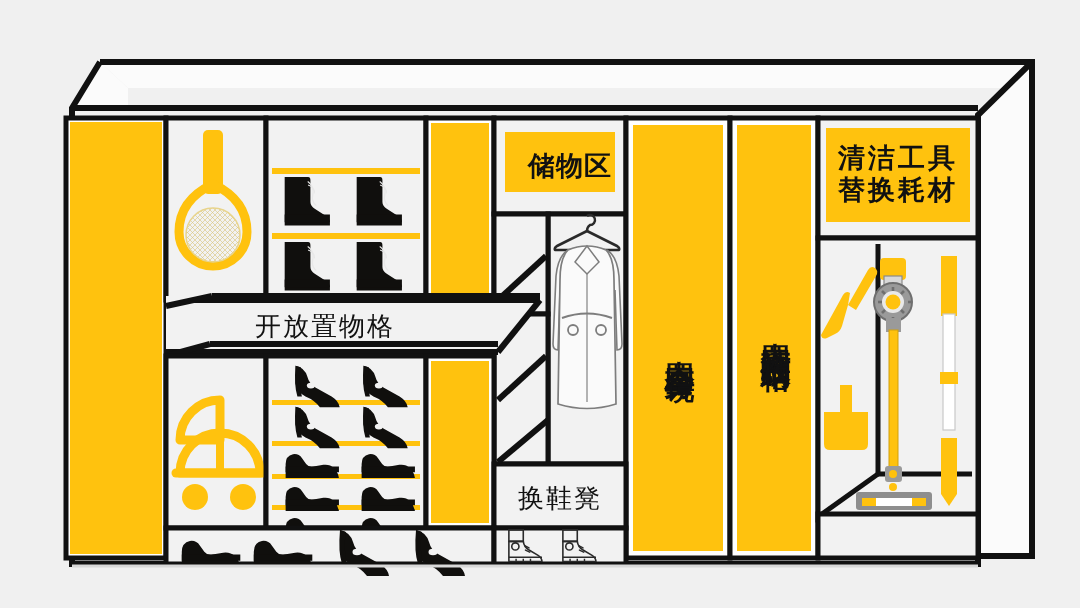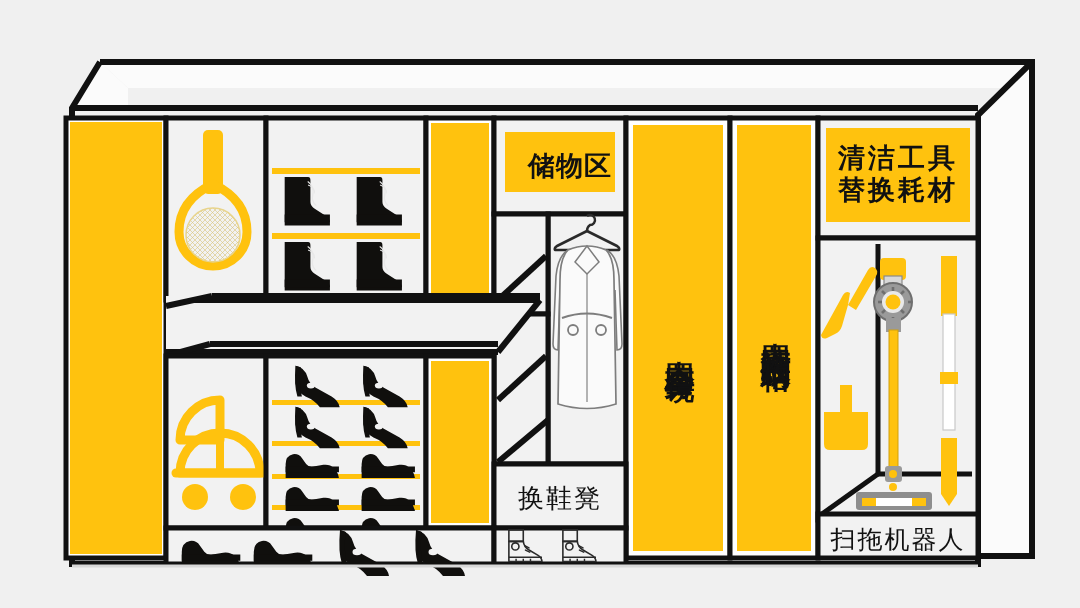--- a/index.html
+++ b/index.html
@@ -338,27 +338,27 @@
     <g transform="translate(560,527) scale(0.72)">
           <use href="#oboot"></use>
         </g>
   </g>
 
   <path d="M72 566 L978 566" stroke="#d8d8d8" stroke-width="3" fill="none"></path>
 </svg>
 
 <div class="lbl" style="left:505px;top:136px;width:110px;height:60px;font-size:27px;margin-left:10px;">储物区</div>
 
+<div class="lbl lbl-plain" style="left:240px;top:305px;width:170px;height:42px;font-size:26px;">开放置物格</div>
 
 <div class="lbl vert" style="left:658px;top:255px;width:44px;height:176px;font-size:30px;">内置全身镜</div>
 
 <div class="lbl vert" style="left:754px;top:185px;width:44px;height:290px;font-size:30px;">内置清洁剂收纳格</div>
 
 <div class="lbl lbl-plain" style="left:500px;top:478px;width:120px;height:40px;font-size:26px;">换鞋凳</div>
 
 <div class="lbl two-line" style="left:826px;top:128px;width:144px;height:94px;font-size:27px;">
   <span>清洁工具</span>
   <span>替换耗材</span>
 </div>
 
-<div class="lbl lbl-plain" style="left:822px;top:522px;width:152px;height:34px;font-size:25px;">扫拖机器人</div>
 
 </div>
 
 </body></html>

